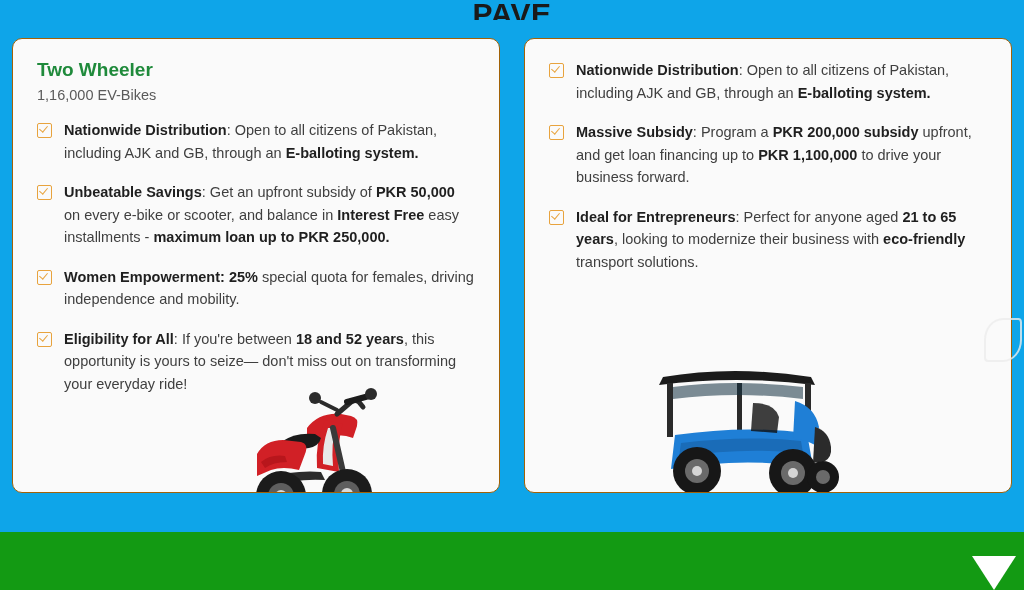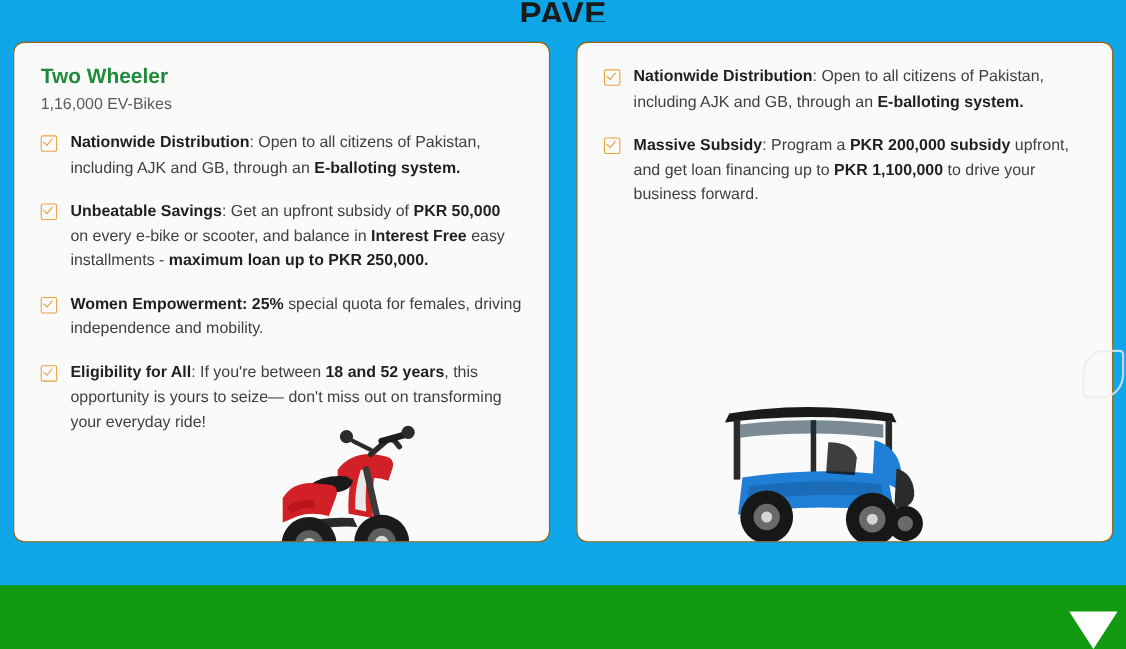--- a/index.html
+++ b/index.html
@@ -208,20 +208,24 @@
     <div class="card">
       <div class="features">
           <div class="feature">
             <span class="feature-icon"></span>
             <div class="feature-text"><b>Nationwide Distribution</b><span>: Open to all citizens of Pakistan, including AJK and GB, through an </span><b>E-balloting system.</b></div>
           </div>
           <div class="feature">
             <span class="feature-icon"></span>
             <div class="feature-text"><b>Massive Subsidy</b><span>: Program a </span><b>PKR 200,000 subsidy</b><span> upfront, and get loan financing up to </span><b>PKR 1,100,000</b><span> to drive your business forward.</span></div>
           </div>
+          <div class="feature">
+            <span class="feature-icon"></span>
+            <div class="feature-text"><b>Ideal for Entrepreneurs</b><span>: Perfect for anyone aged </span><b>21 to 65 years</b><span>, looking to modernize their business with </span><b>eco-friendly</b><span> transport solutions.</span></div>
+          </div>
         </div>
 
       <div class="vehicle vehicle-3w">
         <svg width="200" height="175" viewBox="0 0 200 175" xmlns="http://www.w3.org/2000/svg">
 
           <path d="M18 34 q70 -12 148 0 l4 8 q-78 -10 -156 0 z" fill="#1b1b1b"></path>
 
           <rect x="22" y="40" width="6" height="54" fill="#2a2a2a"></rect>
           <rect x="92" y="40" width="5" height="48" fill="#2a2a2a"></rect>
           <rect x="160" y="40" width="6" height="56" fill="#2a2a2a"></rect>

